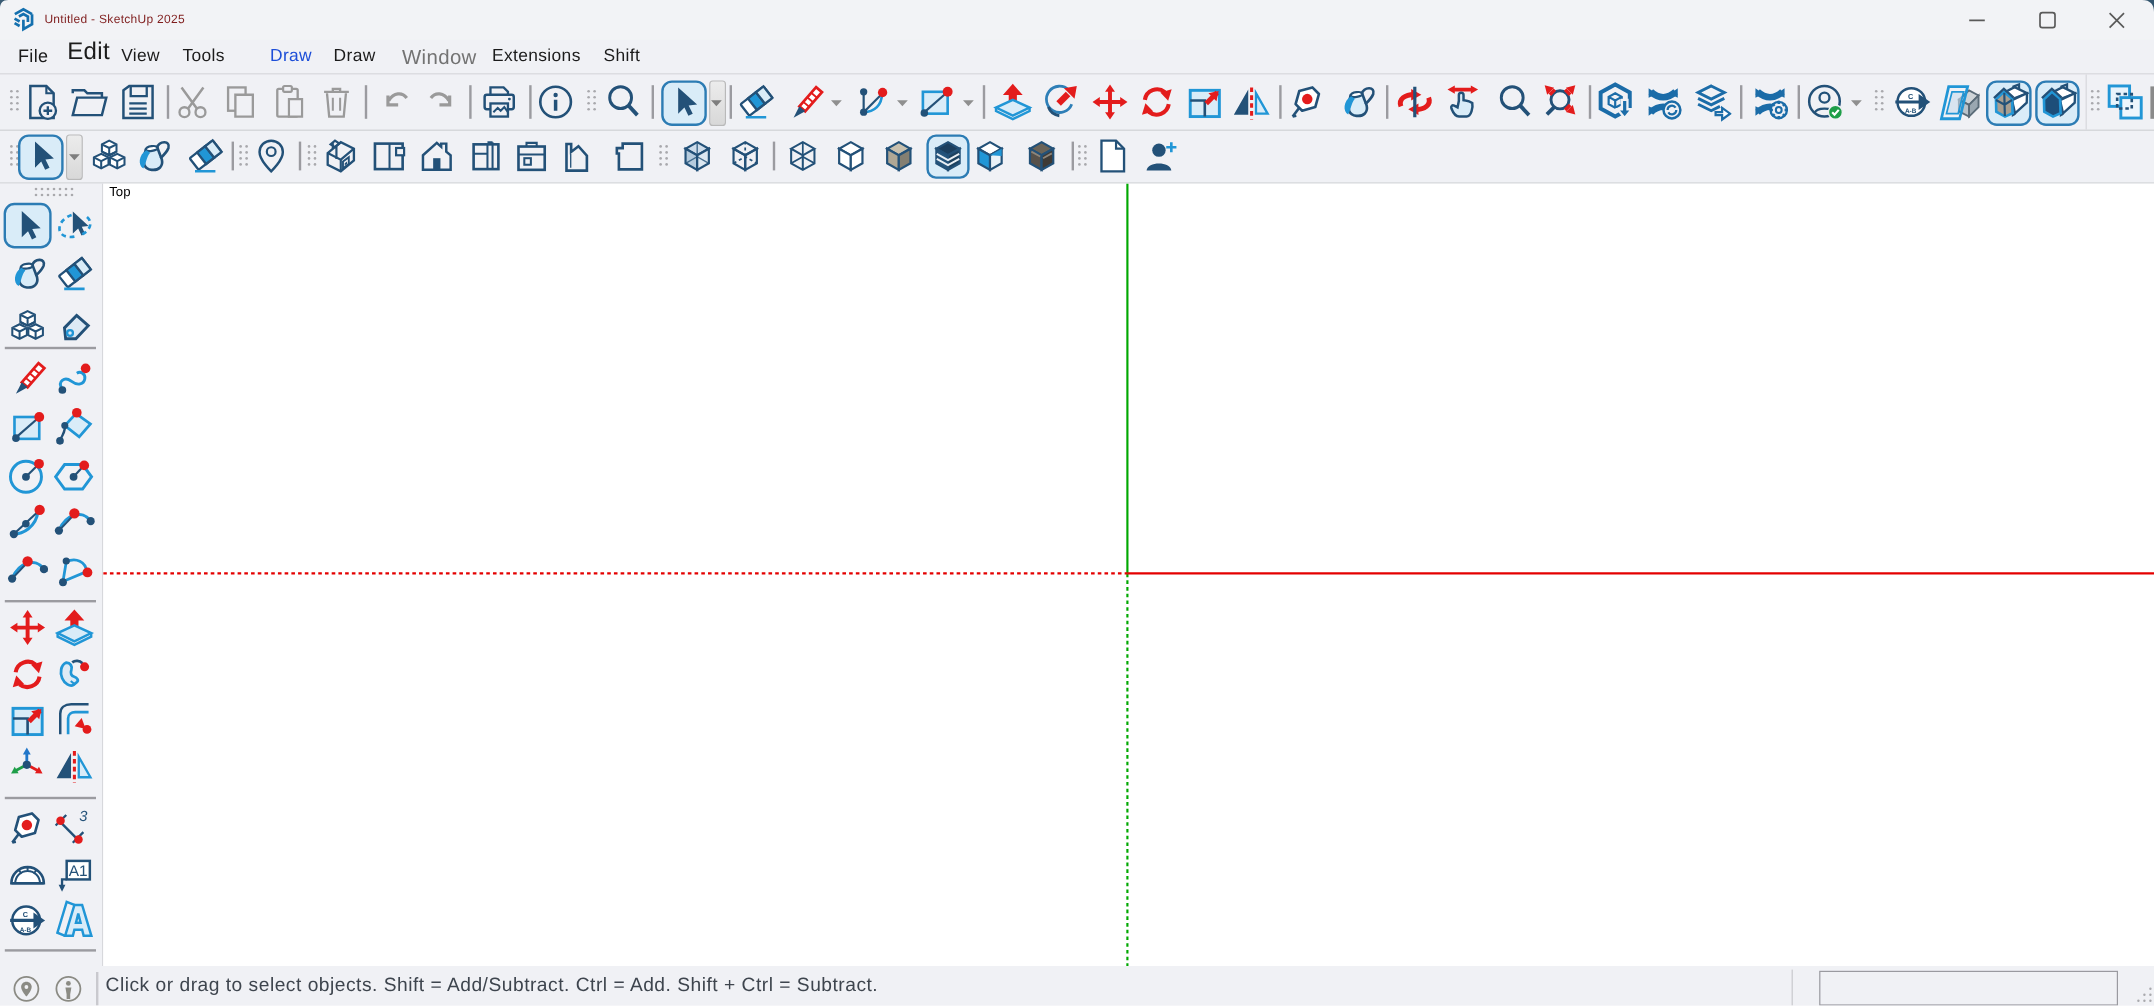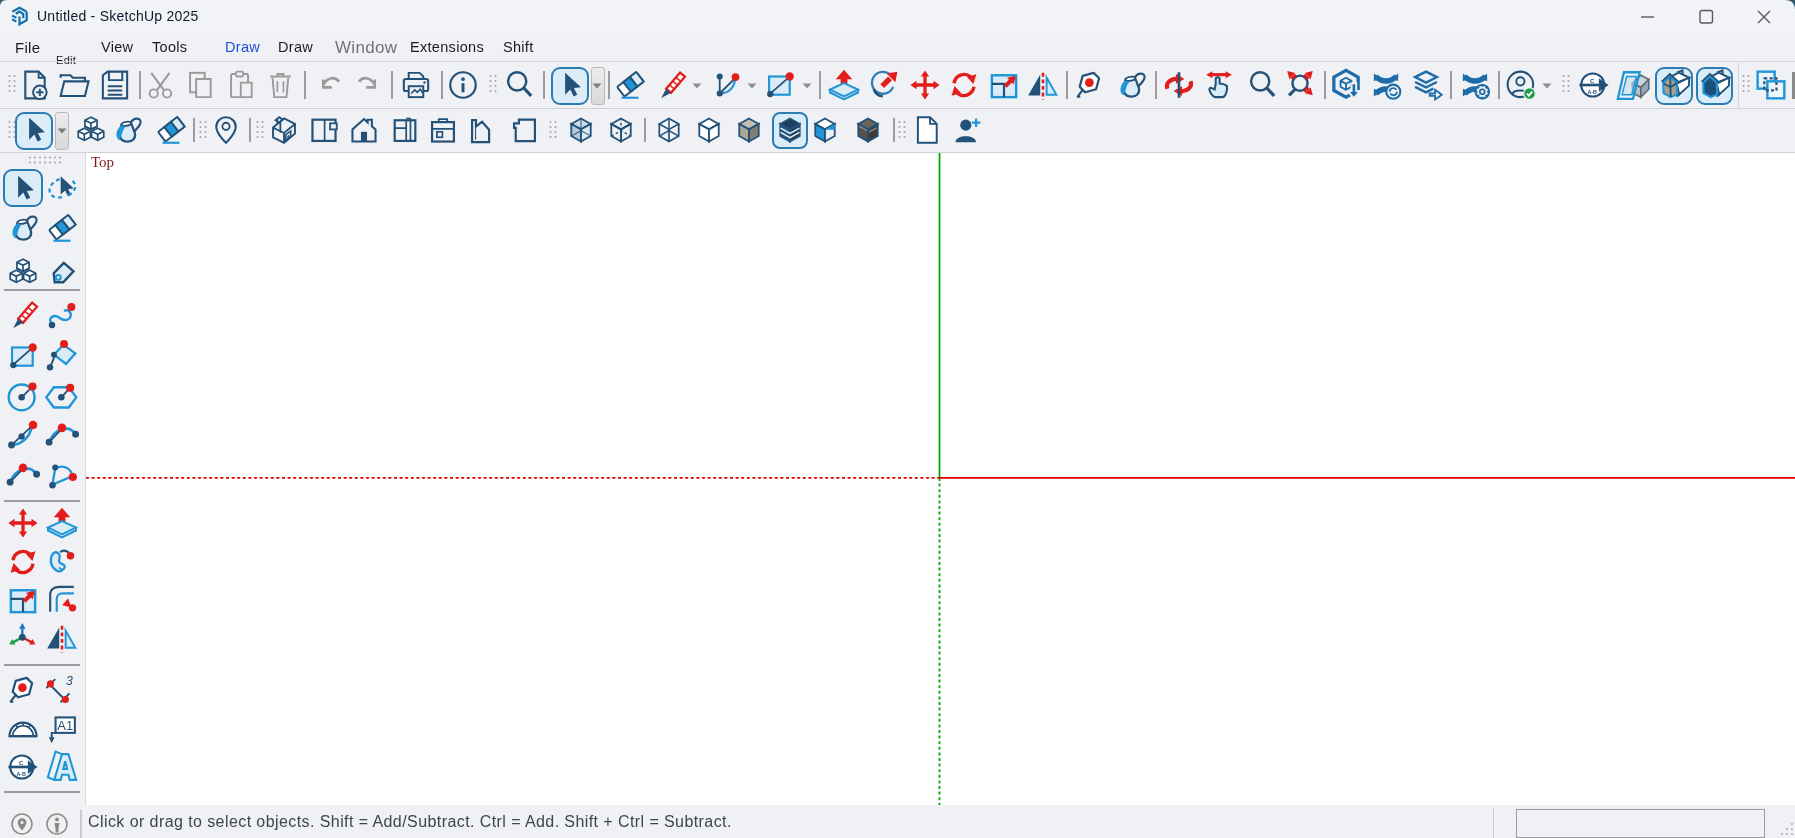--- a/index.html
+++ b/index.html
@@ -8,34 +8,34 @@
 <div id="win">
 <div class="a" style="left:0;top:0;width:1795px;height:33px;background:#f2f3f6"></div>
     <svg class="a" style="left:9px;top:5px" width="21" height="22" viewBox="0 0 28 28">
       <g fill="none" stroke="#1470af" stroke-width="3">
         <path d="M4.5 8.4 L14 3 L23.6 8.4"></path>
         <path d="M9 11 L14 8.2 L19 11.1 V 17"></path>
         <path d="M23.6 8.6 V 19.5 L14 25 V 14.6"></path>
         <path d="M4.2 13.4 L9.8 16.5 M4.2 18.4 L9.8 21.5"></path>
       </g>
     </svg>
-    <div class="a" style="left:37px;top:0;height:33px;line-height:33px;font-size:14px;letter-spacing:.25px;color:#0f172a">Untitled - SketchUp 2025</div>
+    <div class="a" style="left:37px;top:0;height:33px;line-height:33px;font-size:10px;letter-spacing:.25px;color:#7f1d1d">Untitled - SketchUp 2025</div>
     <svg class="a" style="left:1638px;top:7px" width="140" height="20" viewBox="0 0 140 20">
       <path d="M3 10 h13" stroke="#5a5a5a" stroke-width="1.4"></path>
       <rect x="62" y="3.5" width="12.5" height="12.5" rx="2" fill="none" stroke="#5a5a5a" stroke-width="1.4"></rect>
       <path d="M120 4 l12 12 M132 4 l-12 12" stroke="#5a5a5a" stroke-width="1.4"></path>
     </svg>
     <svg class="a" style="left:1785px;top:0" width="10" height="10" viewBox="0 0 10 10">
       <path d="M10 0 H0 C7 0 10 4 10 10 Z" fill="#33556e" transform="rotate(0 5 5)"></path>
     </svg>
     <svg class="a" style="left:0;top:0" width="7" height="7" viewBox="0 0 7 7">
       <path d="M0 0 h7 C2.2 0 0 2.8 0 7 Z" fill="#3a5b74"></path>
     </svg>
     <div class="a" style="left:15px;top:33px;height:29px;line-height:29px;font-size:15px;letter-spacing:.3px;color:#1b1b1b">File</div>
-    <div class="a" style="left:56px;top:46px;height:29px;line-height:29px;font-size:11px;letter-spacing:.3px;color:#1b1b1b">Edit</div>
+    <div class="a" style="left:56px;top:29px;height:29px;line-height:29px;font-size:20px;letter-spacing:.3px;color:#1b1b1b">Edit</div>
     <div class="a" style="left:101px;top:33px;height:29px;line-height:29px;font-size:14.5px;letter-spacing:.3px;color:#1b1b1b">View</div>
     <div class="a" style="left:152px;top:33px;height:29px;line-height:29px;font-size:14.5px;letter-spacing:.3px;color:#1b1b1b">Tools</div>
     <div class="a" style="left:225px;top:33px;height:29px;line-height:29px;font-size:14.5px;letter-spacing:.3px;color:#1d4ed8">Draw</div>
     <div class="a" style="left:278px;top:33px;height:29px;line-height:29px;font-size:14.5px;letter-spacing:.3px;color:#1b1b1b">Draw</div>
     <div class="a" style="left:335px;top:33px;height:29px;line-height:29px;font-size:17px;letter-spacing:.3px;color:#737373">Window</div>
     <div class="a" style="left:410px;top:33px;height:29px;line-height:29px;font-size:14.5px;letter-spacing:.3px;color:#1b1b1b">Extensions</div>
     <div class="a" style="left:503px;top:33px;height:29px;line-height:29px;font-size:14.5px;letter-spacing:.3px;color:#1b1b1b">Shift</div>
     <div class="a" style="left:0;top:61px;width:1795px;height:1px;background:#d7d8dc"></div>
     <div class="a" style="left:0;top:108px;width:1795px;height:1px;background:#d0d1d5"></div>
     <svg class="a" style="left:8px;top:74px" width="8" height="22" viewBox="0 0 8 22">
@@ -743,21 +743,21 @@
       <text x="12.5" y="21.8" font-size="4.4" font-weight="bold" text-anchor="middle" fill="#235178" font-family="Liberation Sans">A-B</text>
     </svg>
     <svg class="a" style="left:45px;top:750px" width="34" height="34" viewBox="0 0 28 28">
       <g transform="translate(14 14) scale(1.06) translate(-14 -14)">
         <path d="M8 24 L14 4 L19 4 L25 24 L20 24 L19 20 L14 20 L13 24 Z M15 15.5 L18 15.5 L16.5 9.5 Z" fill="#d9ecf8" stroke="#2196d6" stroke-width="1.6"></path>
         <path d="M8 24 L3 22 L9 2 L14 4" fill="none" stroke="#2196d6" stroke-width="1.6"></path>
       </g>
     </svg>
     <div class="a" style="left:4px;top:791px;width:76px;height:2px;background:#9b9ba0"></div>
     <div class="a" style="left:86px;top:153px;width:1709px;height:652px;background:#fff"></div>
-    <div class="a" style="left:91px;top:154px;font-size:15px;color:#7f1d1d;font-family:Liberation Serif, serif">Top</div>
+    <div class="a" style="left:91px;top:154px;font-size:11px;color:#000000;font-family:Liberation Sans, sans-serif">Top</div>
     <svg class="a" style="left:86px;top:153px" width="1709" height="652" viewBox="0 0 1709 652">
       <line x1="853.5" y1="0" x2="853.5" y2="325" stroke="#00a800" stroke-width="1.8"></line>
       <line x1="853.5" y1="325" x2="853.5" y2="652" stroke="#00a800" stroke-width="1.8" stroke-dasharray="3,2.6"></line>
       <line x1="853.5" y1="324.8" x2="1709" y2="324.8" stroke="#e40000" stroke-width="1.8"></line>
       <line x1="0" y1="324.8" x2="853.5" y2="324.8" stroke="#e40000" stroke-width="1.8" stroke-dasharray="3,2.6"></line>
     </svg>
     <div class="a" style="left:0;top:805px;width:1795px;height:33px;background:#f0f1f5"></div>
     <svg class="a" style="left:8px;top:810px" width="28" height="28" viewBox="0 0 28 28">
       <circle cx="14" cy="14" r="10" fill="none" stroke="#8b8b84" stroke-width="1.5"></circle>
       <path d="M14 8.2c-2.5 0-4.4 1.9-4.4 4.3 0 3.2 4.4 8 4.4 8s4.4-4.8 4.4-8c0-2.4-1.9-4.3-4.4-4.3Z" fill="#8b8b84"></path>

